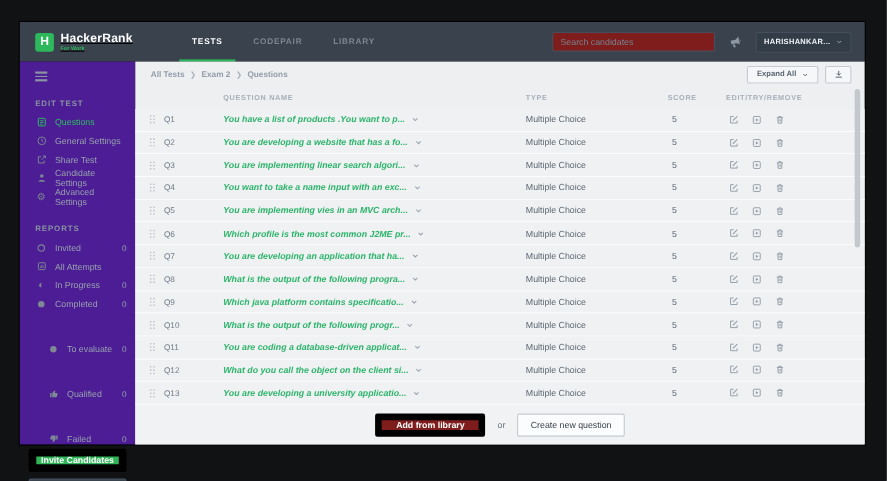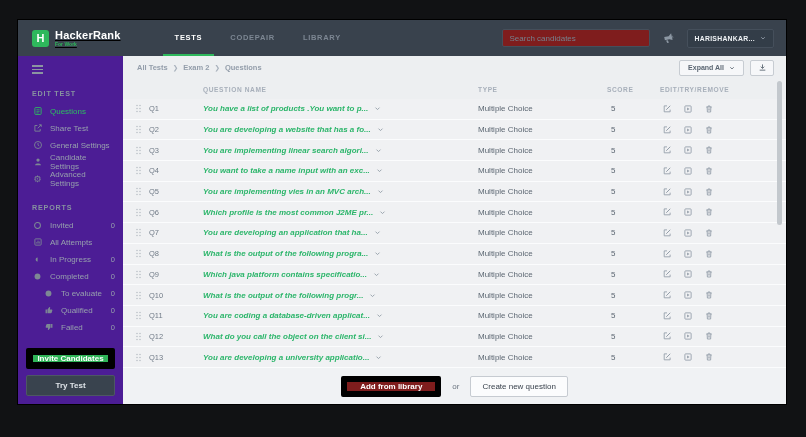--- a/index.html
+++ b/index.html
@@ -38,21 +38,21 @@
   
   .sidebar { width:105px; background:#4c1d95; display:flex; flex-direction:column; flex:none; padding-bottom:8px; }
   .hamburger { margin:9px 0 0 14px; width:11px; display:flex; flex-direction:column; gap:2px; }
   .hamburger i { height:1.5px; background:#8b95a1; display:block; }
   .section-header { color:#8792a0; font-size:7.2px; font-weight:bold; letter-spacing:.8px;
     margin:15px 0 5px 14px; }
   .side-item { display:flex; align-items:center; height:17px; padding:0 8px 0 14px;
     color:#97a1ad; font-size:8px; gap:7px; cursor:default; }
   .side-item .icn { width:11px; color:#7d8894; font-size:8px; flex:none; }
   .side-item.active, .side-item.active .icn { color:#2dbe60; }
-  .side-item.indent { padding-left:25px; }
+  .side-item.indent { padding-left:25px;margin-top:24px; }
   .side-item .cnt { margin-left:auto; font-size:7.5px; color:#97a1ad; }
   .invite-btn { margin:14px 8px 6px; height:21px; background:#2fb457; border:7px solid #000000;
     border-radius:2px; color:#fff; font-size:8px; font-weight:bold; display:flex;
     align-items:center; justify-content:center; cursor:pointer; margin-top:auto; }
   .try-btn { margin:0 8px; height:21px; background:#39434e; border:1px solid #4d5763;
     border-radius:2px; color:#dfe4e9; font-size:8px; font-weight:bold; display:flex;
     align-items:center; justify-content:center; cursor:pointer; }
 
   
   .main { flex:1; background:#edeff1; display:flex; flex-direction:column; position:relative; min-width:0; }
@@ -150,34 +150,34 @@
               <svg width="10" height="10" viewBox="0 0 16 16">
                 <rect x="3" y="2.5" width="10" height="11" rx="1.2" fill="none" stroke="currentColor" stroke-width="1.4"></rect>
                 <path stroke="currentColor" stroke-width="1.2" d="M5.5 6h5M5.5 8.5h5M5.5 11h3.5"></path>
               </svg>
             </span>
             <span>Questions</span>
           </div>
           <div class="side-item">
             <span class="icn ">
               <svg width="10" height="10" viewBox="0 0 16 16">
+                <circle cx="8" cy="8" r="5.6" fill="none" stroke="currentColor" stroke-width="1.4"></circle>
+                <path fill="none" stroke="currentColor" stroke-width="1.3" d="M8 4.8V8.2L10 9.4"></path>
+              </svg>
+            </span>
+            <span>General Settings</span>
+          </div>
+          <div class="side-item">
+            <span class="icn ">
+              <svg width="10" height="10" viewBox="0 0 16 16">
                 <path fill="none" stroke="currentColor" stroke-width="1.4" d="M11.5 9.5v3.5H3V4h4"></path>
                 <path fill="none" stroke="currentColor" stroke-width="1.4" d="M7.5 8.5 13 3M9.8 2.8H13.2V6.2"></path>
               </svg>
             </span>
             <span>Share Test</span>
-          </div>
-          <div class="side-item">
-            <span class="icn ">
-              <svg width="10" height="10" viewBox="0 0 16 16">
-                <circle cx="8" cy="8" r="5.6" fill="none" stroke="currentColor" stroke-width="1.4"></circle>
-                <path fill="none" stroke="currentColor" stroke-width="1.3" d="M8 4.8V8.2L10 9.4"></path>
-              </svg>
-            </span>
-            <span>General Settings</span>
           </div>
           <div class="side-item">
             <span class="icn ">
               <svg width="10" height="10" viewBox="0 0 16 16">
                 <circle cx="8" cy="4.8" r="2.6" fill="currentColor"></circle>
                 <path fill="currentColor" d="M3.2 13.2c0-3.6 9.6-3.6 9.6 0Z"></path>
               </svg>
             </span>
             <span>Candidate Settings</span>
           </div>

